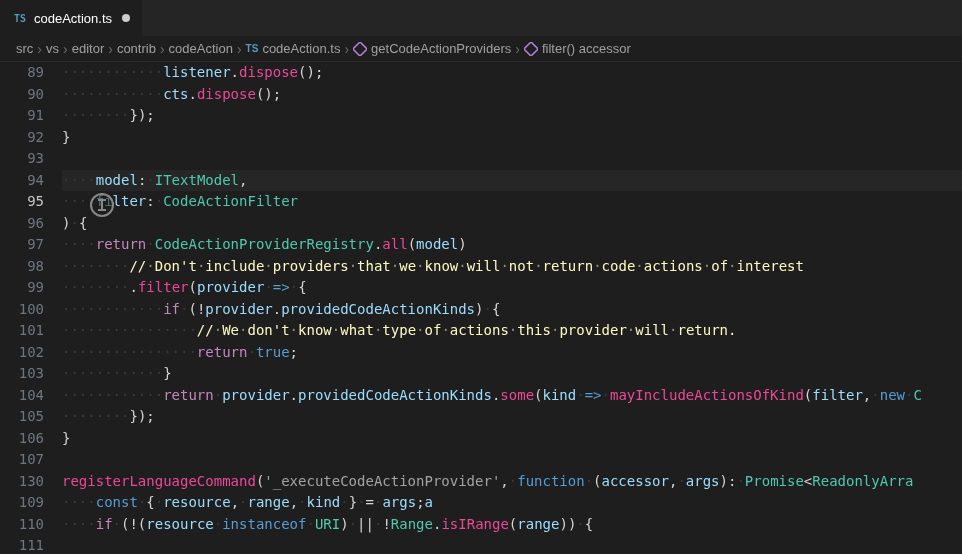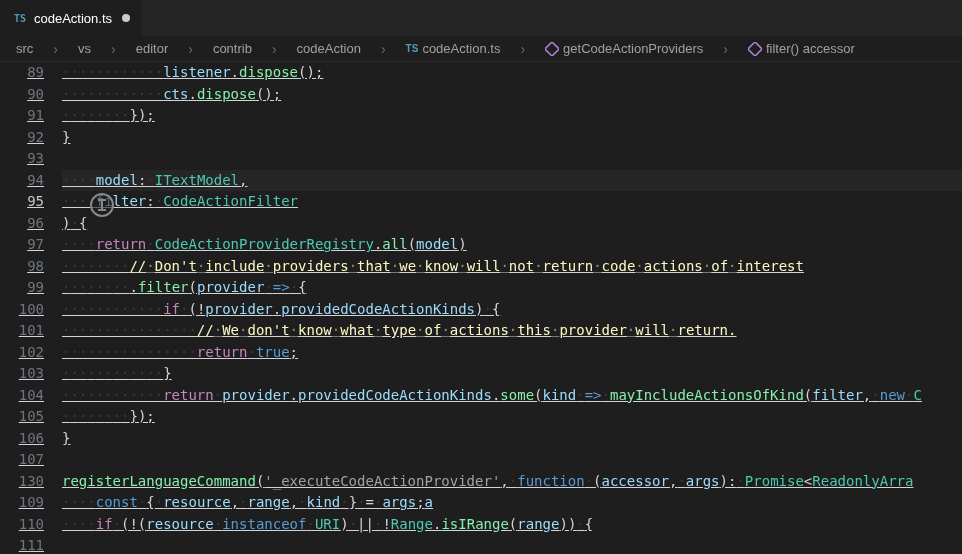--- a/index.html
+++ b/index.html
@@ -49,21 +49,21 @@
     border-radius: 50%;
     background: #cccccc;
     margin-left: 4px;
   }
   .breadcrumbs {
     height: 26px;
     background: #1e1e1e;
     display: flex;
     align-items: center;
     padding: 0 16px;
-    gap: 20px;
+    gap: 4px;
     font-family: -apple-system, 'Segoe UI', sans-serif;
     font-size: 13px;
     color: #a0a0a0;
     border-bottom: 1px solid #2a2a2a;
   }
   .breadcrumbs .crumb {
     display: flex;
     align-items: center;
     gap: 4px;
   }
@@ -80,21 +80,20 @@
     width: 14px;
     height: 14px;
     display:inline-flex;
     align-items:center;
     justify-content:center;
   }
   .editor {
     display: flex;
     height: calc(554px - 36px - 26px);
     position: relative;
-    text-decoration: underline;
   }
   .gutter {
     width: 62px;
     background: #1e1e1e;
     text-align: right;
     padding-right: 18px;
     color: #6e7681;
     flex-shrink: 0;
   }
   .line {
@@ -151,21 +150,21 @@
     top: 4px;
   }
   .cursor-circle .bot {
     width: 8px;
     height: 2px;
     background: #888;
     position: absolute;
     bottom: 4px;
   }
   .k-blue { color: #569cd6; }
-  .k-yellow { color: #86efac; }
+  .k-yellow { color: #ec4899; }
   .k-type { color: #4ec9b0; }
   .k-var { color: #9cdcfe; }
   .k-str { color: #a3a3a3; }
   .k-comment { color: #fef9c3; }
   .k-ctrl { color: #c586c0; }
   .k-punct { color: #d4d4d4; }
   .space-dot { color: #3a3a3a; }
 </style>
 </head>
 <body>

